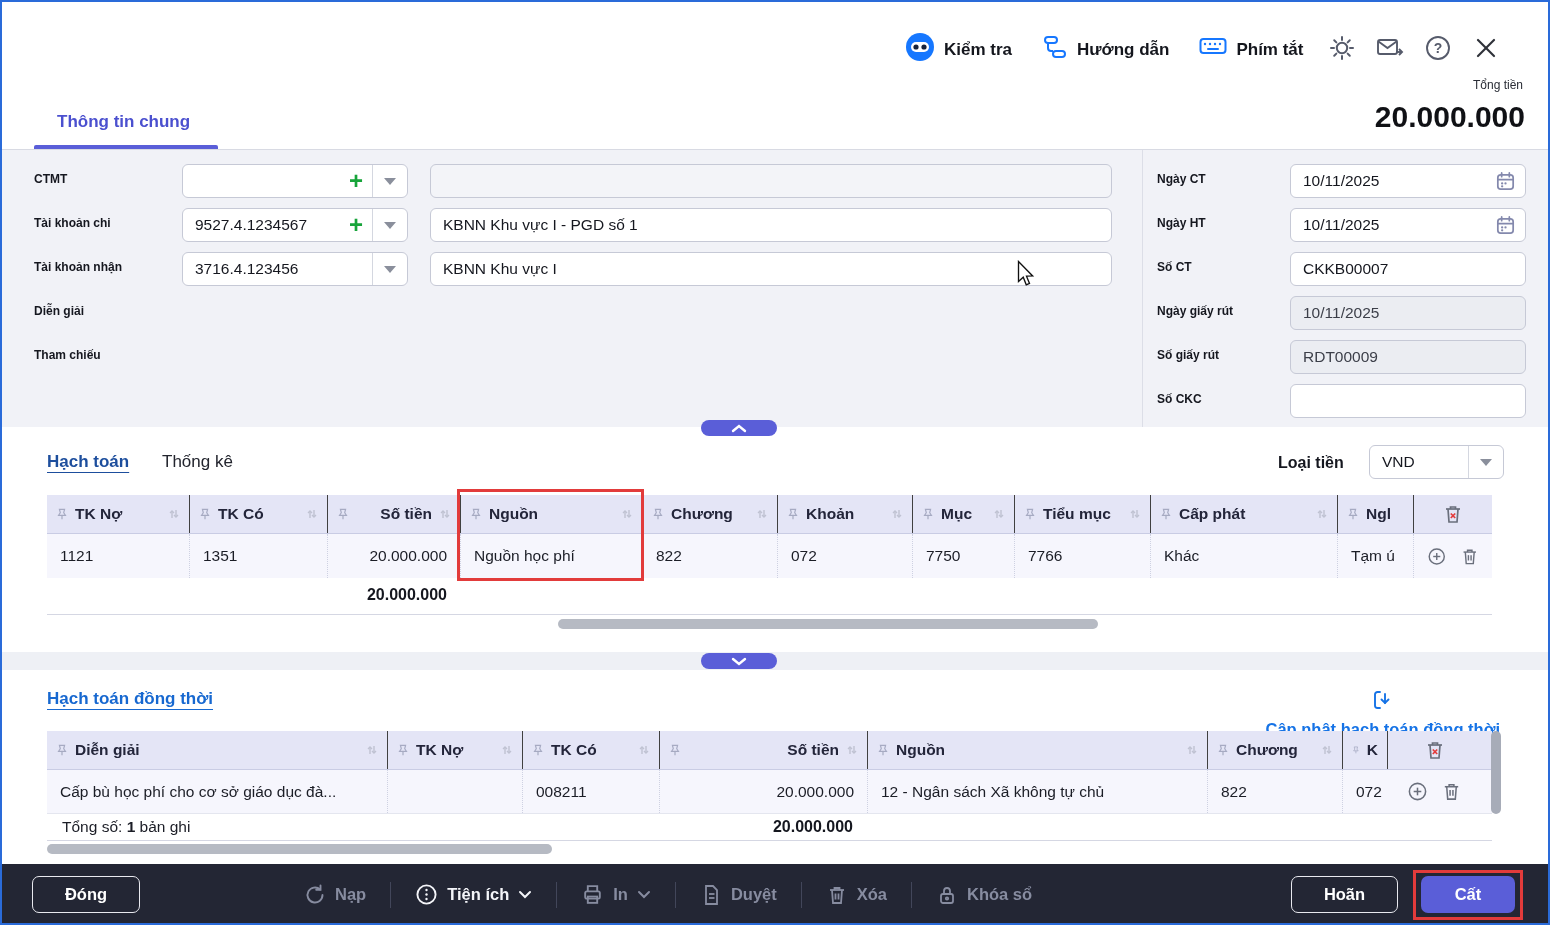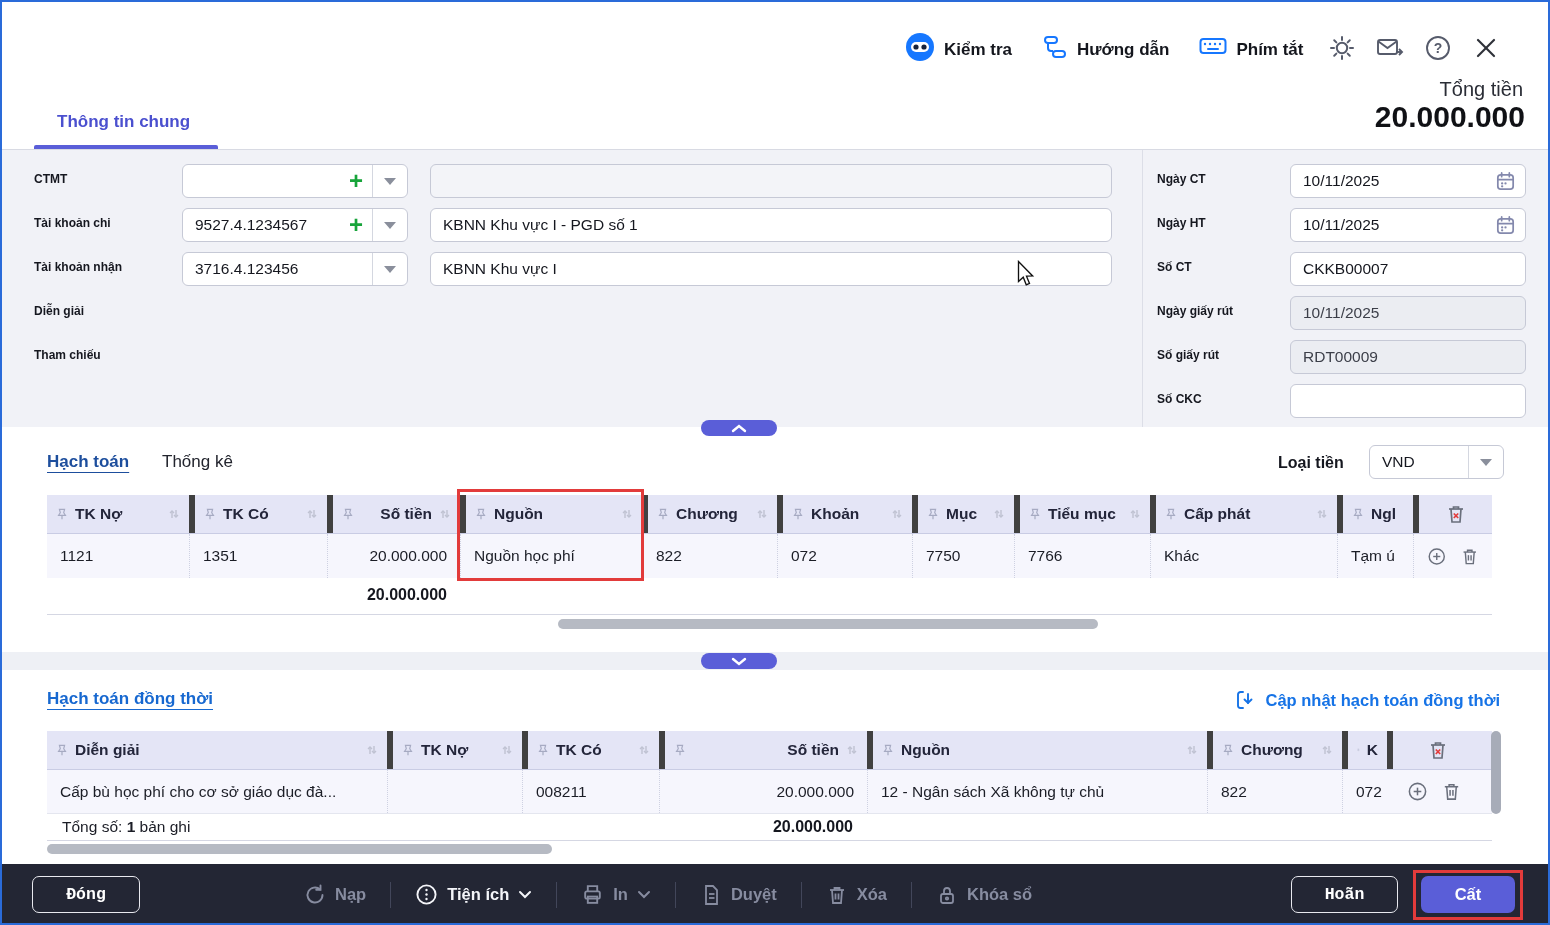--- a/index.html
+++ b/index.html
@@ -8,21 +8,21 @@
     position:relative; width:1550px; height:925px;
     background:#ffffff; border:2px solid #2a6bd9; overflow:hidden;
     font-family:"Liberation Sans","DejaVu Sans",sans-serif; color:#15171f;
   }
   .abs { position:absolute; }
   
   .title { left:32px; top:22px; font-size:30px; font-weight:bold; color:#121319; letter-spacing:-0.2px; }
   .hactions { top:28px; left:895px; display:flex; align-items:center; gap:14px;justify-content:space-between; }
   .hact { display:flex; align-items:center; gap:9px; font-size:17px; font-weight:600; color:#14161d; cursor:pointer; padding:2px 8px; }
   .hicon-btn { width:34px; height:34px; display:flex; align-items:center; justify-content:center; cursor:pointer; }
-  .total-label { top:76px; right:25px; font-size:20px; color:#2a2d36; }
+  .total-label { top:76px; right:25px; font-size:12px; color:#2a2d36; }
   .total-value { top:98px; right:23px; font-size:30px; font-weight:bold; color:#101115; }
   .tab { left:55px; top:110px; font-size:17px; font-weight:bold; color:#4b50cf; cursor:pointer; }
   .tab-underline { left:32px; top:143px; width:184px; height:4px; background:#5a5ed8; border-radius:2px 2px 0 0; }
   .hline { left:0; top:147px; width:1550px; height:1px; background:#d8dae3; }
   
   .form-bg { left:0; top:148px; width:1550px; height:277px; background:#f1f2f7; }
   .form-vdiv { left:1140px; top:148px; width:1px; height:277px; background:#dcdee7; }
   .lbl { font-size:12px; font-weight:bold; color:#15171f; }
   .input { position:absolute; height:34px; background:#fff; border:1px solid #c6c9d6; border-radius:6px;
            display:flex; align-items:center; padding:0 12px; font-size:15.5px; color:#15171f; }
@@ -42,49 +42,49 @@
   
   .sec-tab-active { left:45px; top:450px; font-size:17px; font-weight:bold; color:#1d4e9d; text-decoration:underline; text-underline-offset:5px; cursor:pointer; }
   .sec-tab { left:160px; top:450px; font-size:17px; color:#23252e; cursor:pointer; }
   .cur-label { left:1276px; top:452px; font-size:16px; font-weight:bold; }
   .cur-dd { left:1367px; top:443px; width:135px; }
   
   .tbl { position:absolute; left:45px; width:1445px; }
   .thead { display:flex; background:#e4e5f6; height:39px; border-bottom:1px solid #c9cce4; }
   .tbody { display:flex; background:#f6f6fd; height:44px; }
   .th { display:flex; align-items:center; gap:7px; padding:0 9px; font-size:15.5px; font-weight:bold; color:#23253a; cursor:pointer; overflow:hidden; white-space:nowrap; }
-  .th + .th { border-left:6px solid #404040; }
+  .th + .th { border-left:1px solid #404040; }
   .th .grow { flex:1; }
   .td { display:flex; align-items:center; padding:0 13px; font-size:15.5px; color:#1b1d26; overflow:hidden; white-space:nowrap; }
   .td + .td { border-left:1px dotted #ced1e2; }
   .td.num { justify-content:flex-end; }
   .td.act { justify-content:center; gap:13px; }
   .th.act { justify-content:center; }
   
   .a0{width:142px}.a1{width:138px}.a2{width:133px}.a3{width:182px}.a4{width:135px}
   .a5{width:135px}.a6{width:102px}.a7{width:136px}.a8{width:187px}.a9{width:76px}.aact{width:79px}
   
   .b0{width:340px}.b1{width:135px}.b2{width:137px}.b3{width:208px}.b4{width:340px}
   .b5{width:135px}.b6{width:45px}.bact{width:95px}
   .total-row { left:45px; top:576px; width:1445px; height:37px; border-bottom:1px solid #d5d7e3; }
   .total-a { left:325px; top:584px; width:133px; text-align:right; padding-right:13px; font-size:16px; font-weight:bold; }
   .hscroll { position:absolute; height:10px; background:#b6bac3; border-radius:5px; cursor:pointer; }
   .vscroll { position:absolute; width:10px; background:#a7acb8; border-radius:5px; cursor:pointer; }
   
   .sim-title { left:45px; top:687px; font-size:17px; font-weight:bold; color:#1768d0; text-decoration:underline; text-underline-offset:5px; cursor:pointer; }
-  .upd-link { top:687px; right:48px; display:flex; align-items:center; gap:9px; font-size:16.5px; font-weight:600; color:#1673e6; cursor:pointer; }
+  .upd-link { top:687px; right:48px; display:flex; align-items:center; gap:9px; font-size:16.5px; font-weight:600; color:#1673e6; cursor:pointer;flex-direction:column; }
   .tfoot { left:45px; top:812px; width:1445px; height:27px; border-bottom:1px solid #d5d7e3; }
   .foot-count { left:60px; top:816px; font-size:15.5px; color:#1b1d26; }
   .foot-count b { font-weight:bold; }
   .total-b { left:657px; top:816px; width:208px; text-align:right; padding-right:14px; font-size:16px; font-weight:bold; }
   
   .toolbar { left:0; top:862px; width:1550px; height:61px; background:#232634; }
   .btn-outline { position:absolute; height:37px; border:1px solid #e8e9ef; border-radius:7px; background:transparent;
                  color:#fff; font-size:16.5px; font-weight:bold; display:flex; align-items:center; justify-content:center; cursor:pointer;
-                 font-family:Liberation Mono, monospace; }
+                 font-family:Liberation Sans, sans-serif; }
   .btn-fill { position:absolute; height:37px; border:none; border-radius:7px; background:#5a5ed8; color:#fff;
               font-size:16.5px; font-weight:bold; display:flex; align-items:center; justify-content:center; cursor:pointer;
               font-family:inherit; }
   .tb-center { position:absolute; left:302px; top:874px; height:37px; display:flex; align-items:center; gap:24px; }
   .tb-item { display:flex; align-items:center; gap:9px; font-size:16.5px; font-weight:600; color:#878ca0; cursor:pointer; }
   .tb-item.bright { color:#f4f5f9; }
   .tb-sep { width:1px; height:26px; background:#42465a; }
   
   .red-box { position:absolute; border:3px solid #e23b3b; pointer-events:none; }
   .cursor { pointer-events:none; }

